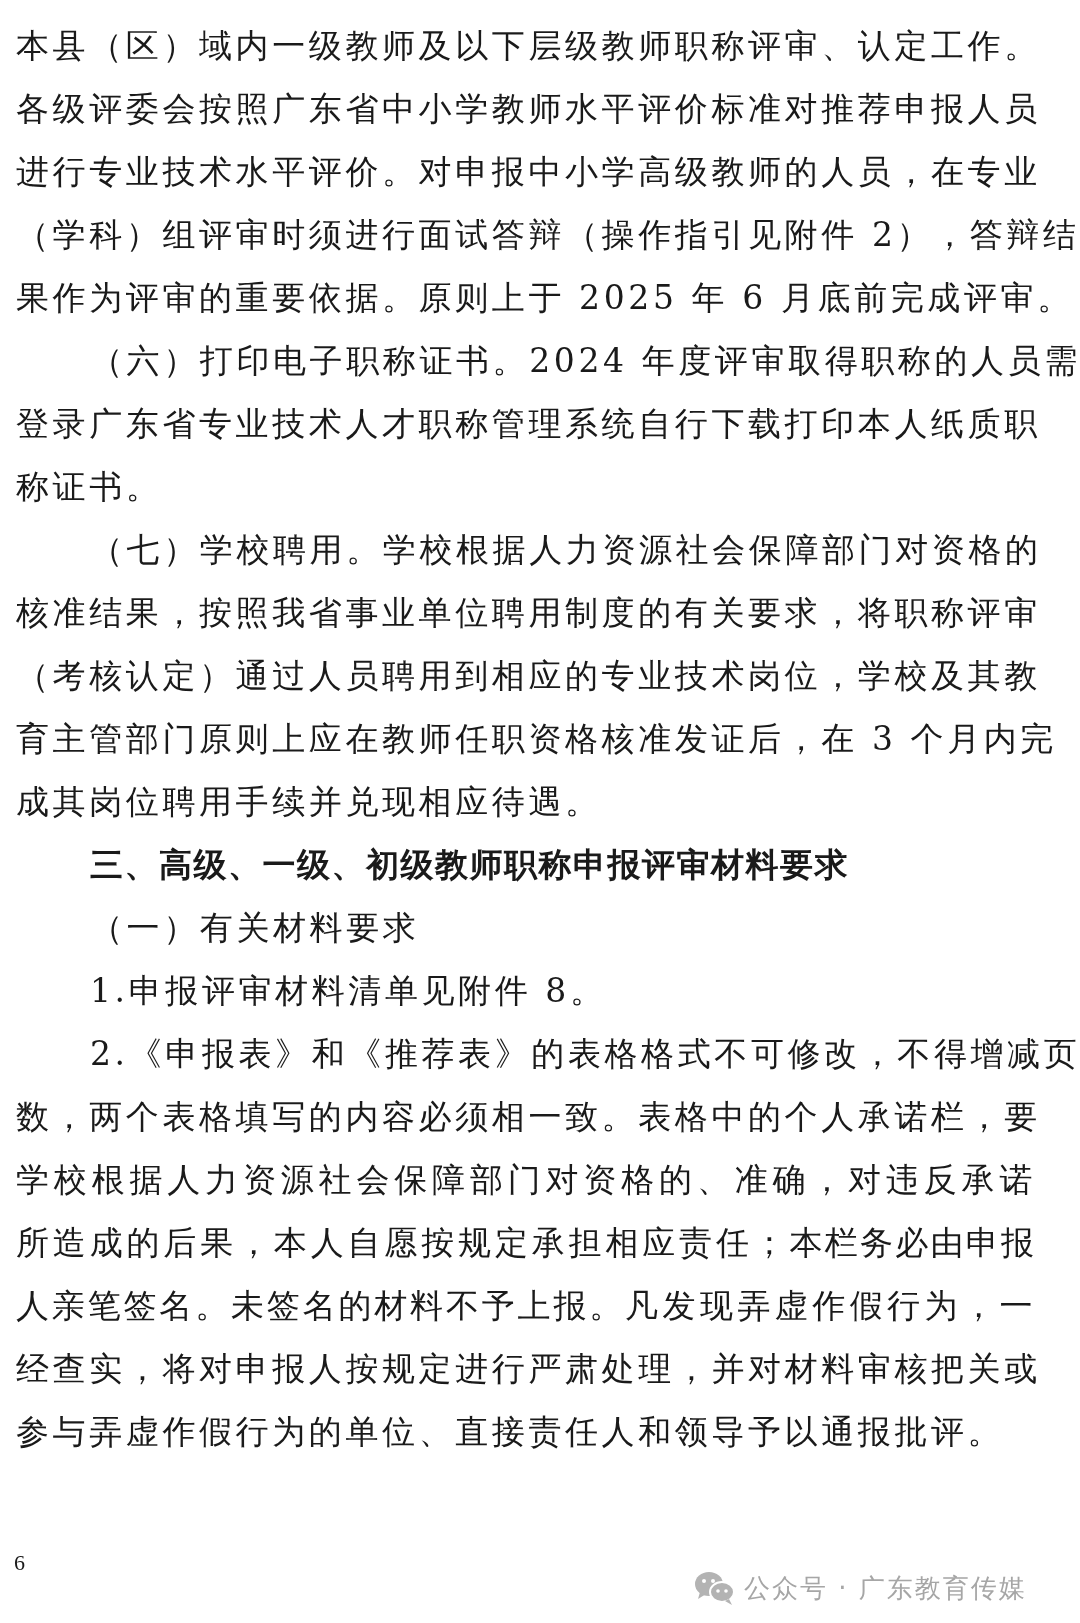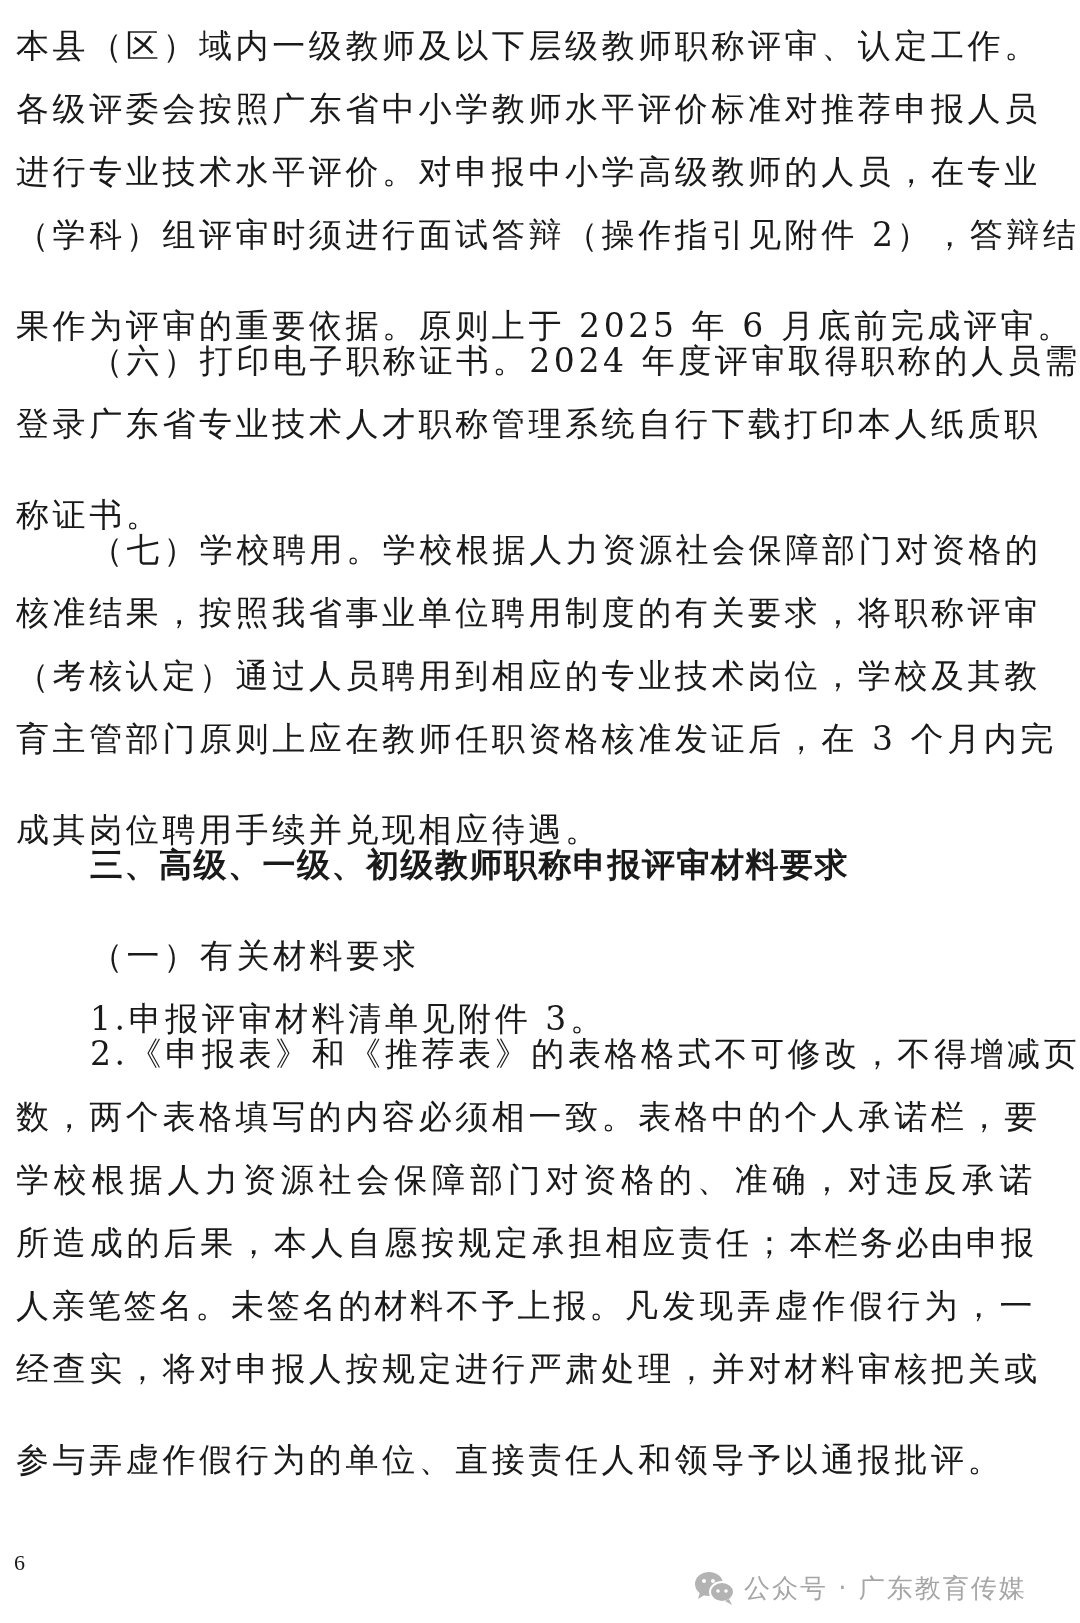--- a/index.html
+++ b/index.html
@@ -29,21 +29,20 @@
       font-size: 33px;
       line-height: 40px;
       height: 40px;
       white-space: nowrap;
       letter-spacing: 3.6px;
       text-align: justify;
       text-align-last: justify;
     }
     .line.last {
       text-align-last: left;
-      margin-top: 28px;
     }
     .indent { left: 90px; width: 946px; }
     .heading {
       font-family: "DejaVu Sans", "Liberation Sans", sans-serif;
       font-weight: bold;
       letter-spacing: 1.5px;
       text-align-last: left;
     }
     .bold {
       font-family: "DejaVu Sans", "Liberation Sans", sans-serif;
@@ -94,21 +93,21 @@
   <div class="line" style="top:404px">登录广东省专业技术人才职称管理系统自行下载打印本人纸质职</div>
 
   <div class="line indent" style="top:530px">（七）学校聘用。学校根据人力资源社会保障部门对资格的</div>
   <div class="line" style="top:593px">核准结果，按照我省事业单位聘用制度的有关要求，将职称评审</div>
   <div class="line" style="top:656px">（考核认定）通过人员聘用到相应的专业技术岗位，学校及其教</div>
   <div class="line" style="top:719px">育主管部门原则上应在教师任职资格核准发证后，在 3 个月内完</div>
   <div class="line last" style="top:782px">成其岗位聘用手续并兑现相应待遇。</div>
 
   <div class="line indent heading" style="top:845px">三、高级、一级、初级教师职称申报评审材料要求</div>
   <div class="line indent last" style="top:908px">（一）有关材料要求</div>
-  <div class="line indent last" style="top:971px">1.申报评审材料清单见附件 3。</div>
+  <div class="line indent last" style="top:971px">1.申报评审材料清单见附件 8。</div>
 
   <div class="line indent" style="top:1034px">2.《申报表》和《推荐表》的表格格式不可修改，不得增减页</div>
   <div class="line" style="top:1097px">数，两个表格填写的内容必须相一致。表格中的个人承诺栏，要</div>
   <div class="line" style="top:1160px">学校根据人力资源社会保障部门对资格的、准确，对违反承诺</div>
   <div class="line" style="top:1223px">
     <span>所造成的后果，本人自愿按规定承担相应责任；</span><span class="bold">本栏务必由申报</span>
   </div>
   <div class="line" style="top:1349px">经查实，将对申报人按规定进行严肃处理，并对材料审核把关或</div>
   <div class="line" style="top:1286px">
     <span class="bold">人亲笔签名。未签名的材料不予上报。</span><span>凡发现弄虚作假行为，一</span>

